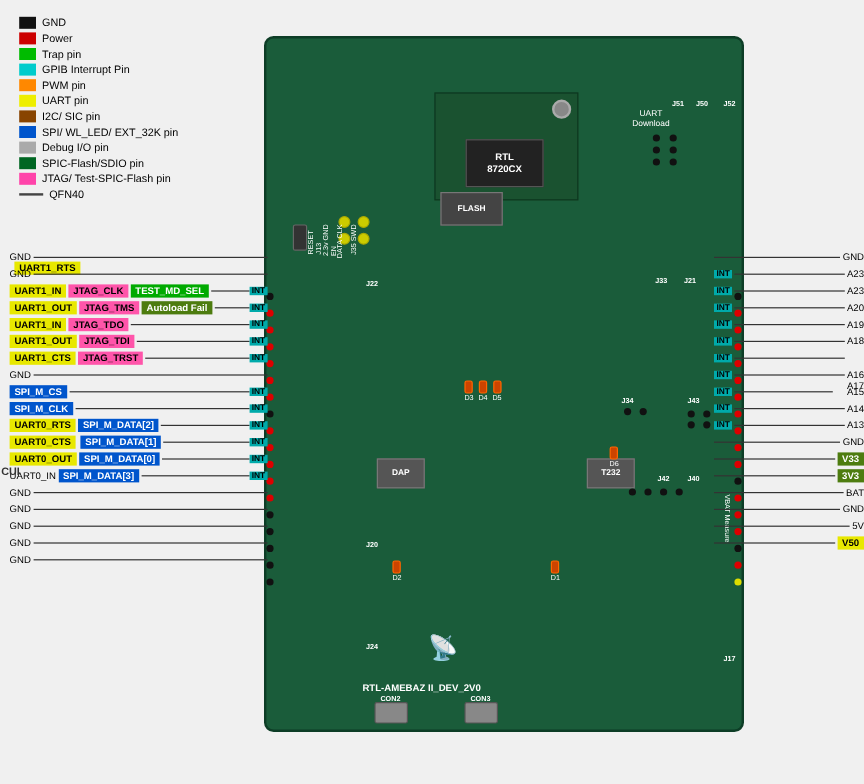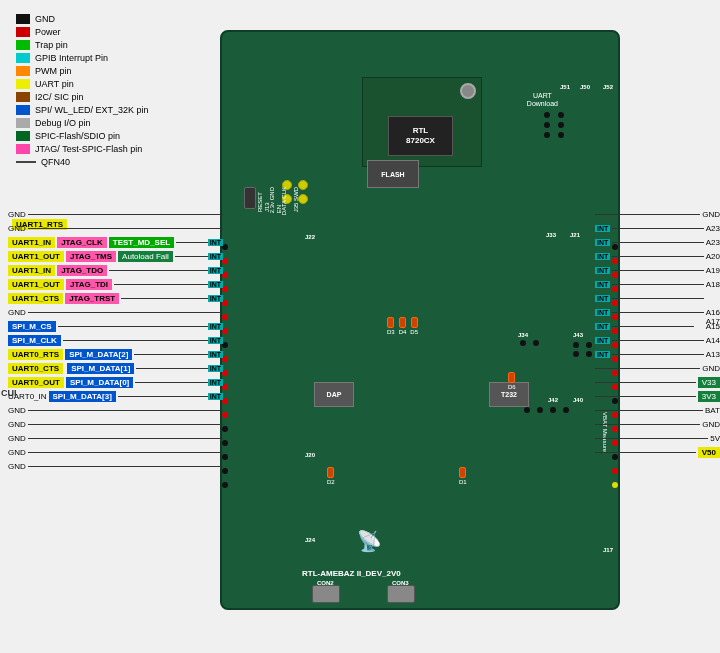--- a/index.html
+++ b/index.html
@@ -80,25 +80,25 @@
     }
     .tag-blue {
       background: #0055cc;
       color: #fff;
       padding: 1px 4px;
       font-size: 8px;
       font-weight: bold;
       white-space: nowrap;
     }
     .tag-red {
-      background: #15803d;
+      background: #4d7c0f;
       color: #fff;
       padding: 1px 4px;
       font-size: 8px;
-      font-weight: normal;
+      font-weight: bold;
       white-space: nowrap;
     }
     .tag-pink {
       background: #ff55aa;
       color: #000;
       padding: 1px 4px;
       font-size: 8px;
       font-weight: bold;
       white-space: nowrap;
     }

